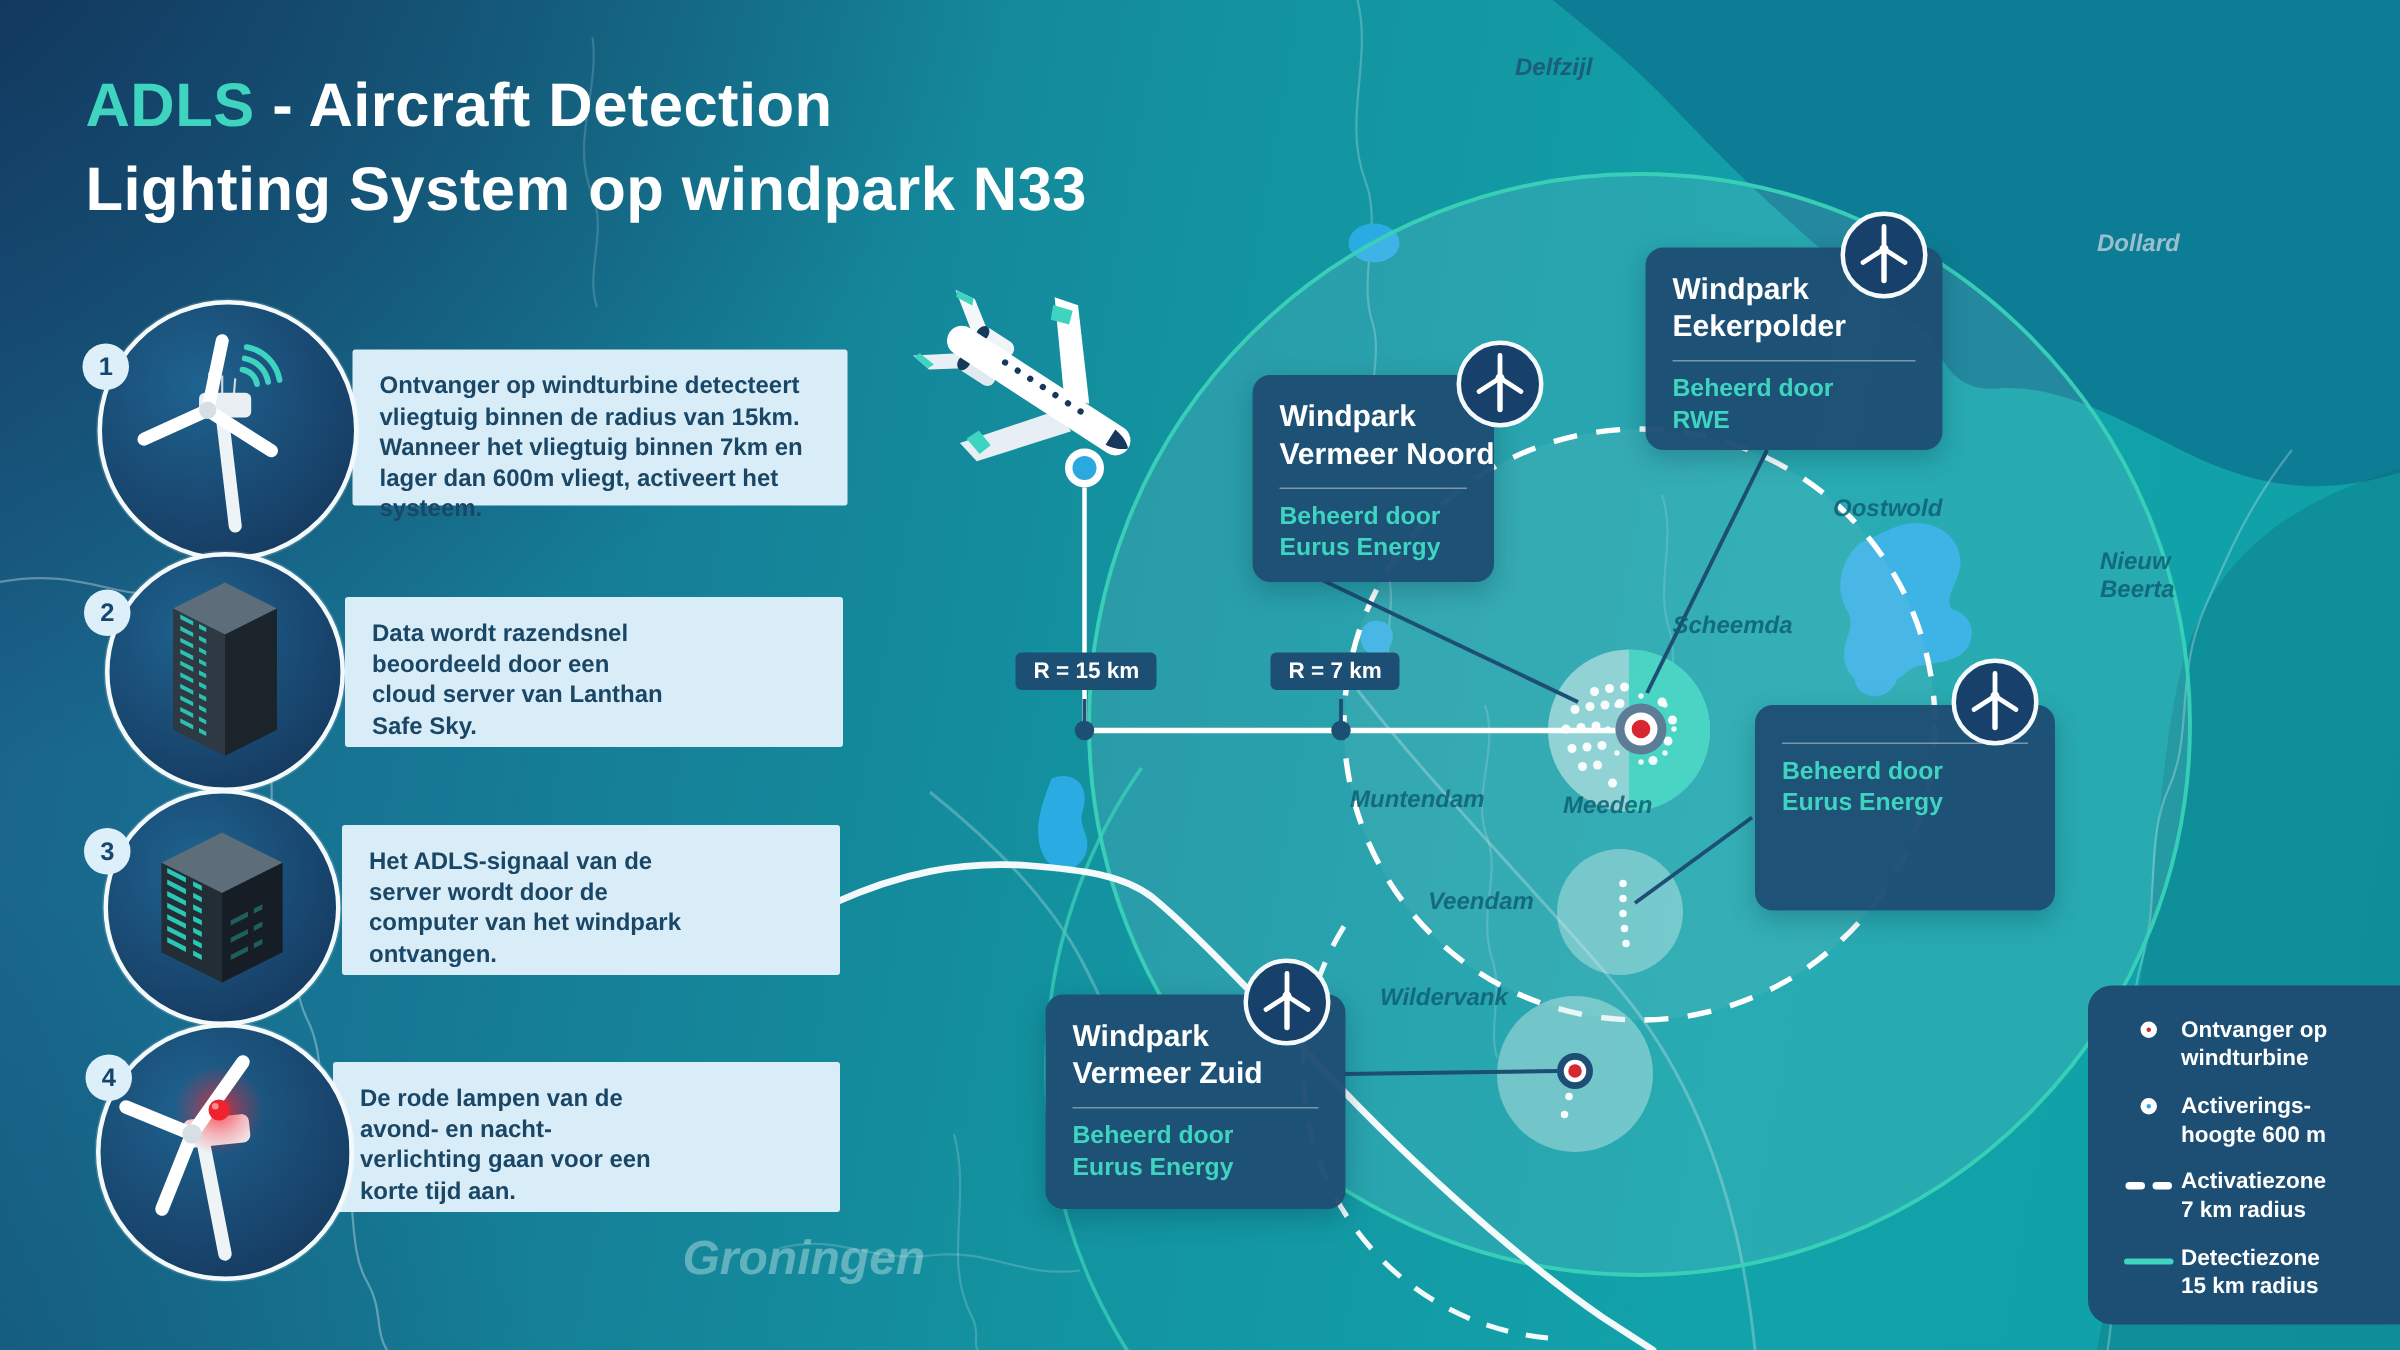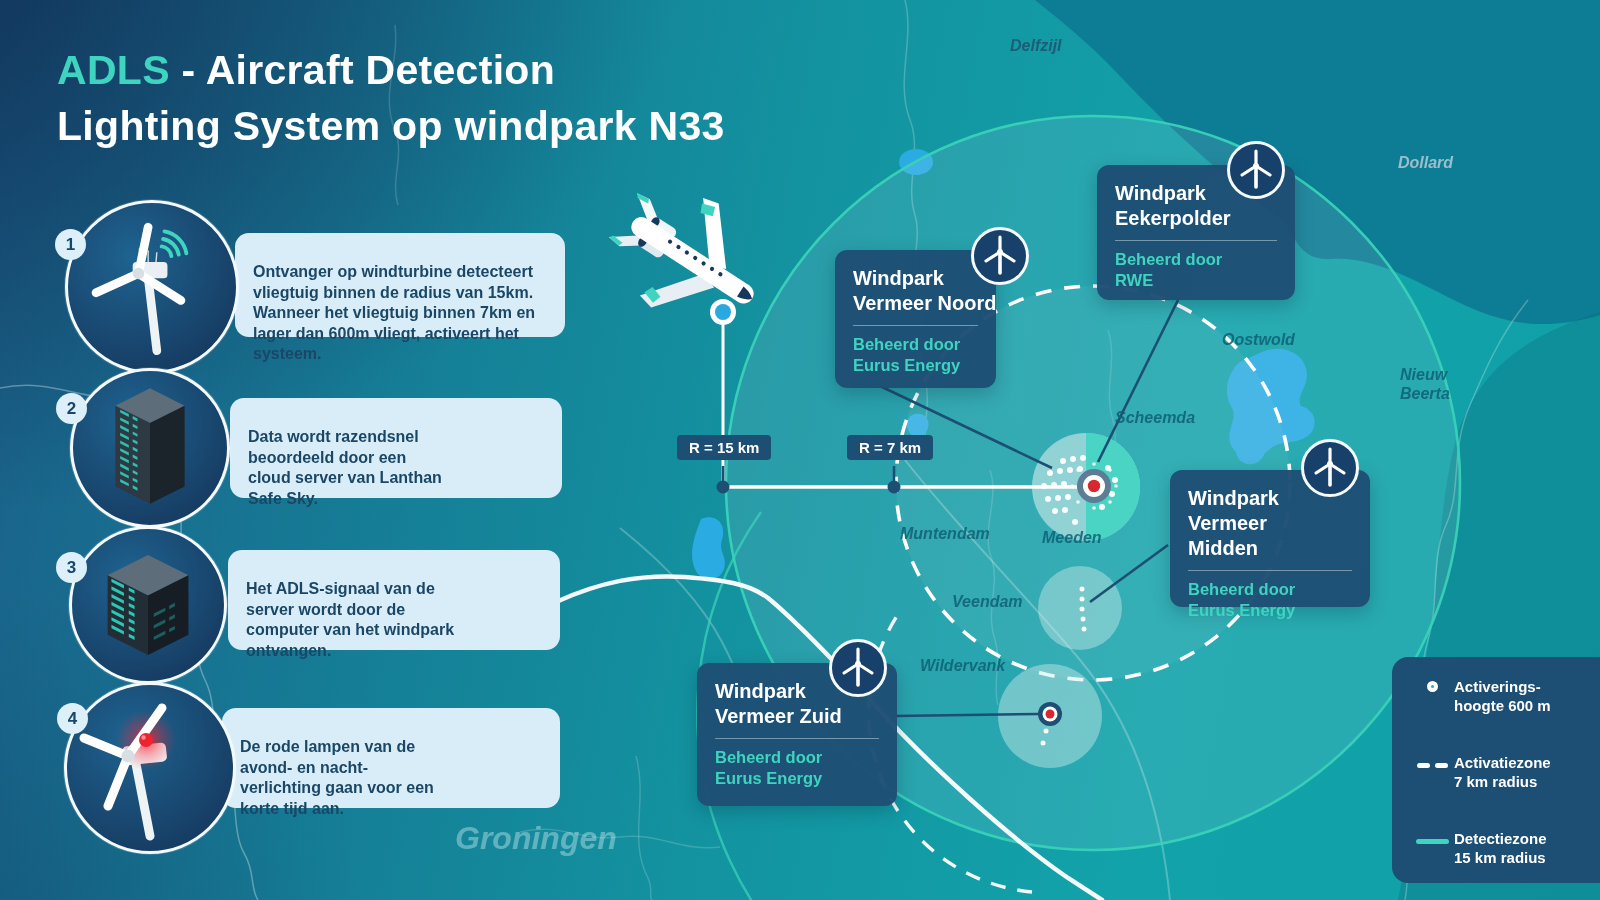--- a/index.html
+++ b/index.html
@@ -16,22 +16,22 @@
   
   .title{left:57px;top:42px;font-size:41px;line-height:56px;font-weight:700;color:#fff;letter-spacing:.3px;}
   .title .accent{color:#3ed4c0;}
 
   
   .step-circle{border-radius:50%;border:3px solid #f4fafc;
     background:radial-gradient(circle at 38% 32%, #1e6390 0%, #173f66 72%, #132f52 100%);
     box-shadow:0 0 0 1px rgba(255,255,255,.15);display:flex;align-items:center;justify-content:center;}
   .step-num{width:31px;height:31px;border-radius:50%;background:#ddf0fa;color:#16466b;
     font-weight:700;font-size:17px;display:flex;align-items:center;justify-content:center;z-index:6;}
-  .step-box{background:#d9edf8;border-radius:14px;color:#1b4766;font-weight:600;
-    font-size:16px;line-height:20.5px;padding:29px 18px;z-index:3;}
+  .step-box{background:#d9edf8;border-radius:2px;color:#1b4766;font-weight:600;
+    font-size:16px;line-height:20.5px;padding:15px 18px;z-index:3;}
   .step-box p{margin:0;}
 
   
   .place{color:#0e6174;opacity:.85;font-style:italic;font-weight:700;font-size:16px;line-height:19px;z-index:4;}
   .place.water{color:#a9c6d2;opacity:.9;}
   .region-label{color:#d5f0f2;opacity:.4;font-style:italic;font-weight:700;font-size:32px;z-index:4;text-align:center;}
 
   
   .wp-box{background:rgba(30,78,116,.97);border-radius:12px;padding:16px 18px 14px 18px;z-index:5;
     box-shadow:0 6px 18px rgba(8,35,55,.25);}
@@ -387,21 +387,20 @@
     <hr class="wp-div">
     <div class="wp-op">Beheerd door RWE</div>
   </div>
   <div class="abs wp-badge" style="left:1227px;top:141px">
     <svg width="44" height="44" viewBox="-22 -22 44 44">
         <use href="#turbine-glyph"></use>
       </svg>
   </div>
 
   <div class="abs wp-box" style="left:1170px;top:470px;width:200px;height:137px">
-    <div class="wp-name">Windpark Vermeer Midden</div>
     <hr class="wp-div">
     <div class="wp-op">Beheerd door Eurus Energy</div>
   </div>
   <div class="abs wp-badge" style="left:1301px;top:439px">
     <svg width="44" height="44" viewBox="-22 -22 44 44">
         <use href="#turbine-glyph"></use>
       </svg>
   </div>
 
   <div class="abs wp-box" style="left:697px;top:663px;width:200px;height:143px">
@@ -420,20 +419,29 @@
   <div class="abs place" style="left:1222px;top:330px">Oostwold</div>
   <div class="abs place" style="left:1400px;top:365px;width:68px">Nieuw Beerta</div>
   <div class="abs place" style="left:1115px;top:408px">Scheemda</div>
   <div class="abs place" style="left:900px;top:524px">Muntendam</div>
   <div class="abs place" style="left:1042px;top:528px">Meeden</div>
   <div class="abs place" style="left:952px;top:592px">Veendam</div>
   <div class="abs place" style="left:920px;top:656px">Wildervank</div>
   <div class="abs region-label" style="left:455px;top:820px">Groningen</div>
 
   <div class="abs legend">
+    <div class="lg-row">
+      <div class="lg-marker">
+          <span class="mk-dot mk-red"></span>
+        </div>
+      <div class="lg-text">
+        <div>Ontvanger op</div>
+          <div>windturbine</div>
+      </div>
+    </div>
     <div class="lg-row">
       <div class="lg-marker">
           <span class="mk-dot mk-blue"></span>
         </div>
       <div class="lg-text">
         <div>Activerings-</div>
           <div>hoogte 600 m</div>
       </div>
     </div>
     <div class="lg-row">

